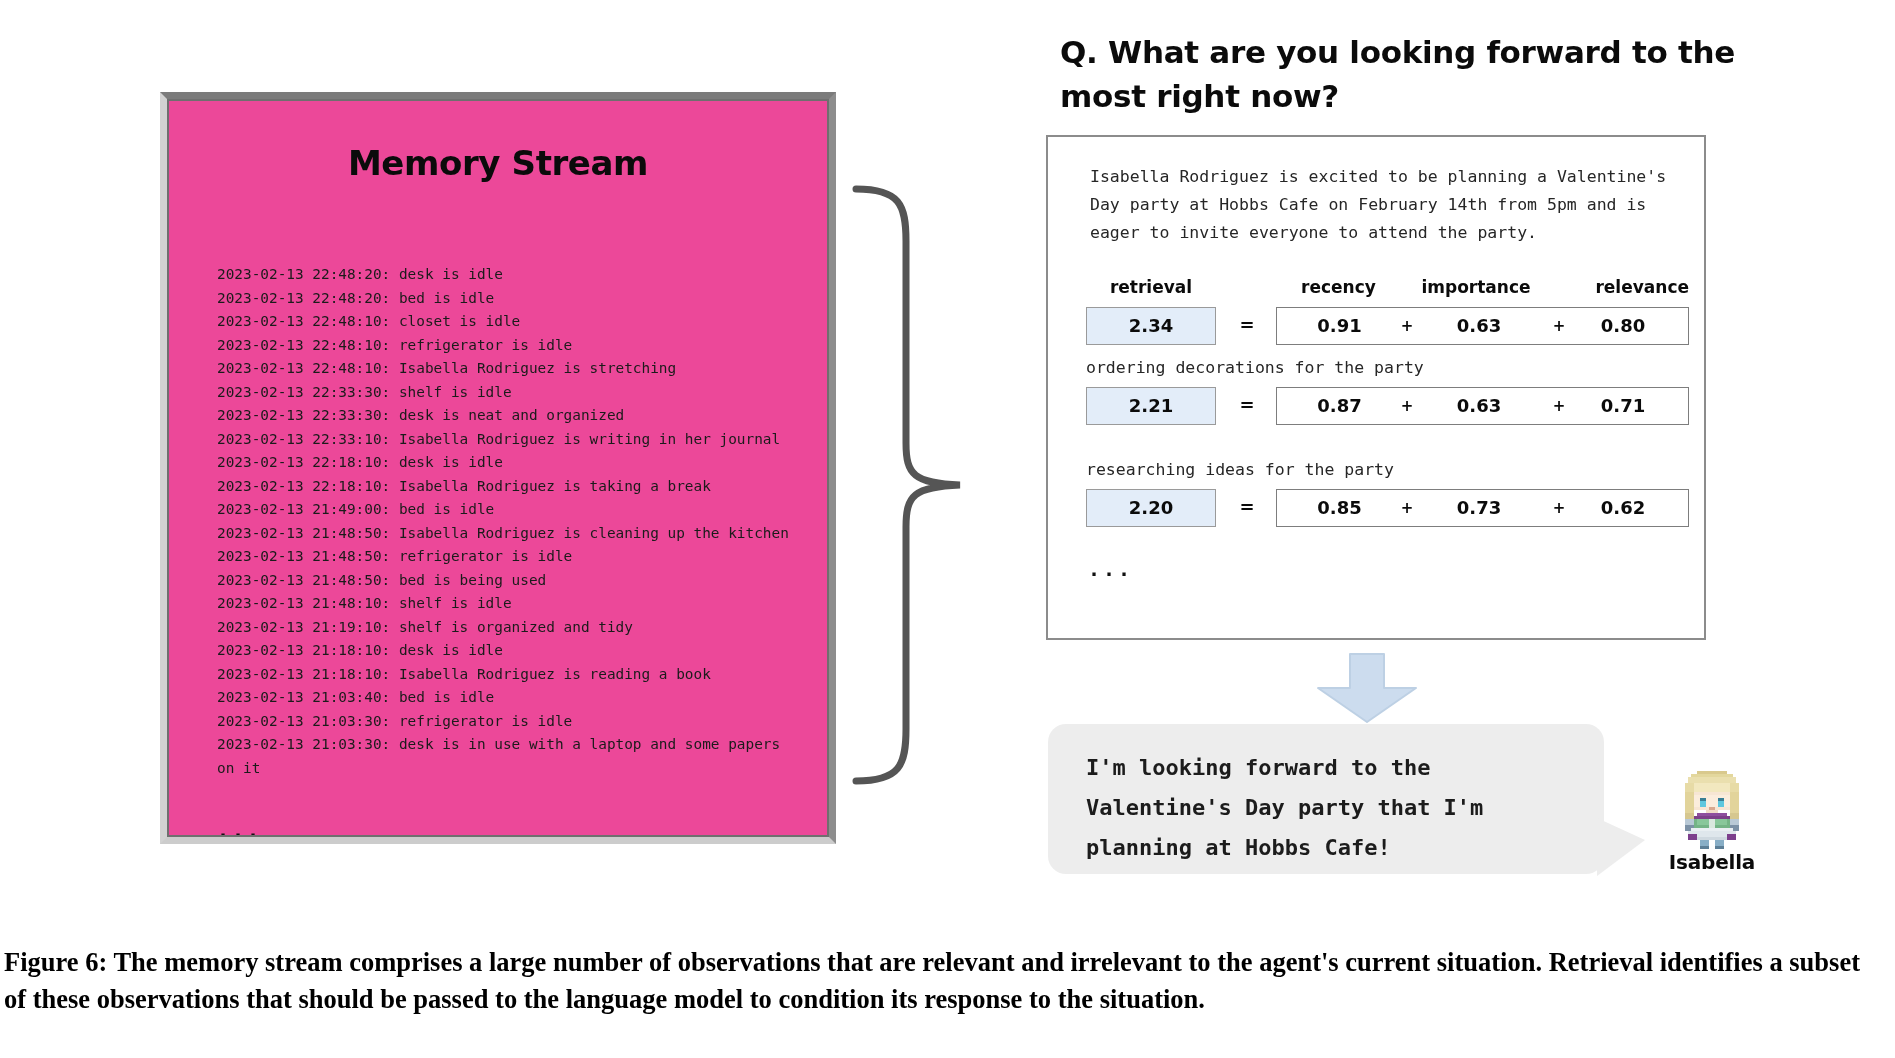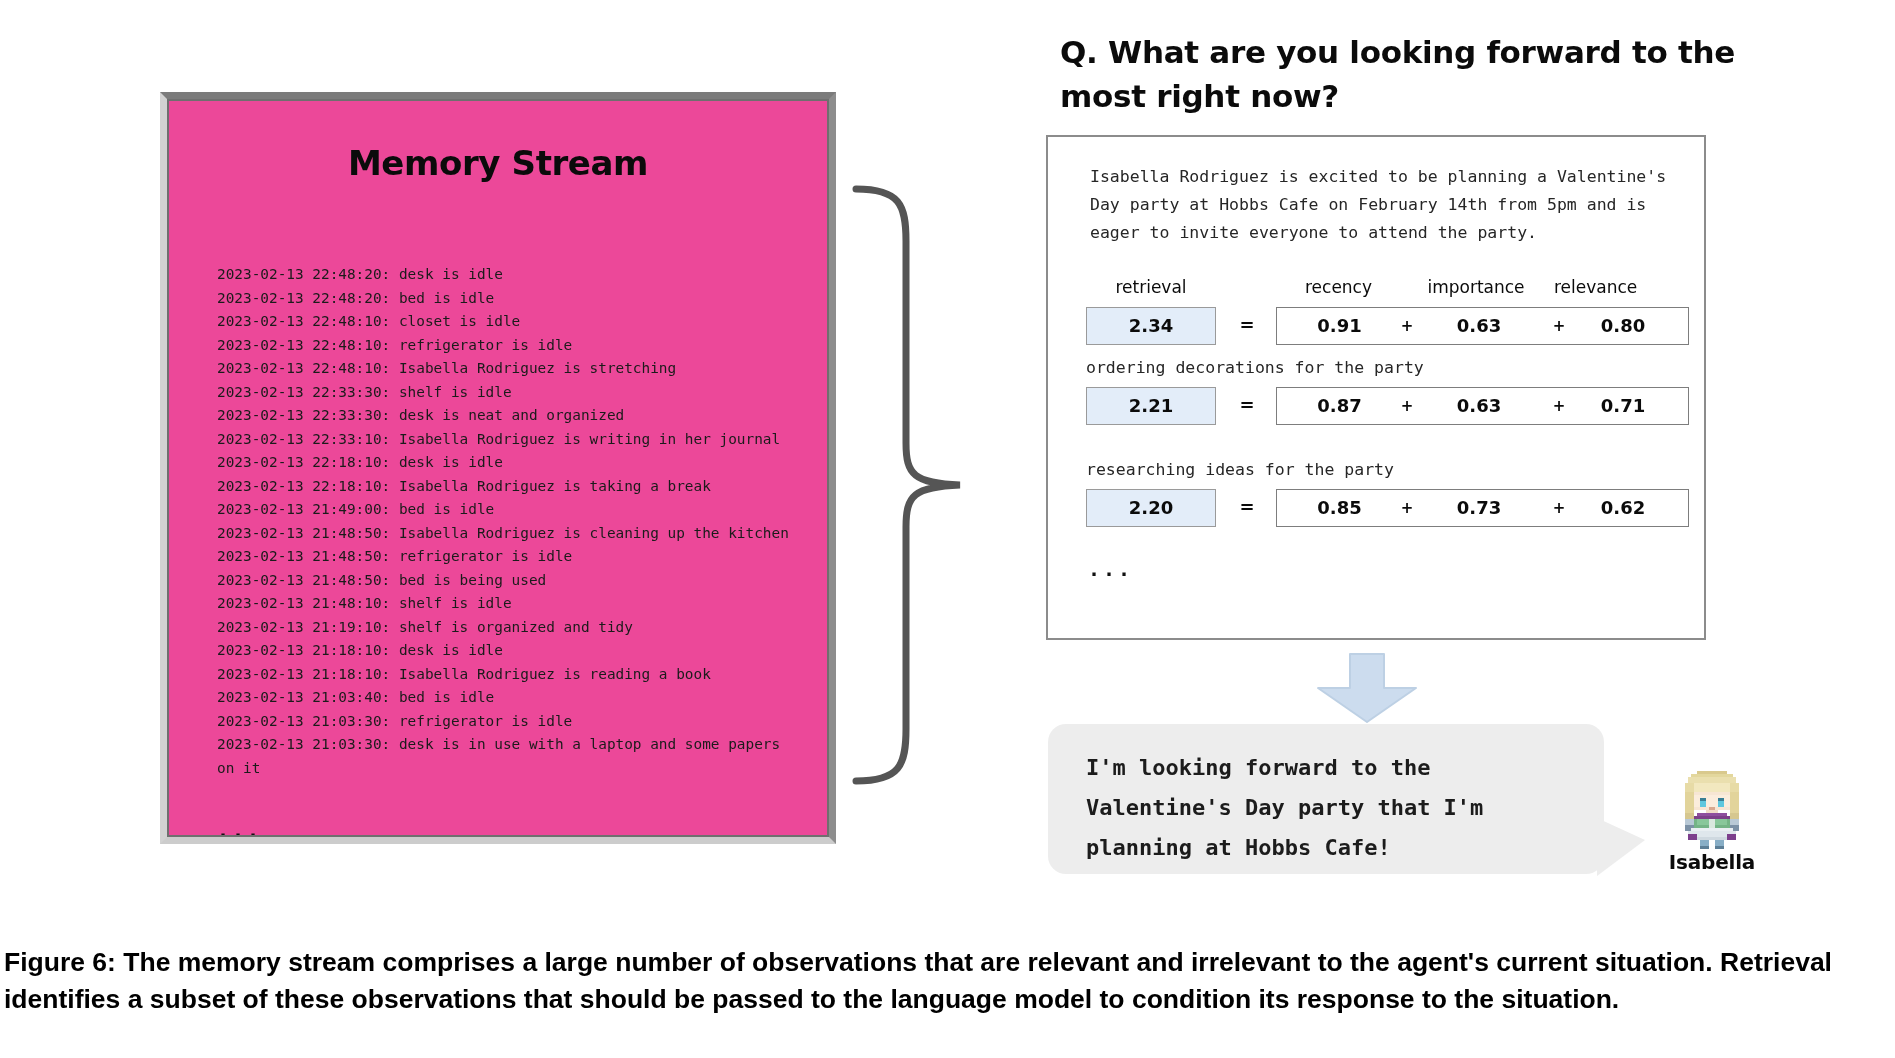--- a/index.html
+++ b/index.html
@@ -122,28 +122,28 @@
 
   .retr-group { position: absolute; left: 38px; width: 600px; }
   .retr-group.g0 { top: 140px; }
   .retr-group.g1 { top: 220px; }
   .retr-group.g2 { top: 322px; }
 
   .col-heads {
     position: relative;
     height: 26px;
     font-family: "DejaVu Sans", sans-serif;
-    font-weight: normal;
+    font-weight: bold;
     font-size: 17px;
     color: #0b0b0b;
   }
   .col-heads .h-retrieval { position: absolute; left: 0; width: 130px; text-align: center; }
   .col-heads .h-recency { position: absolute; left: 190px; width: 125px; text-align: center; }
   .col-heads .h-importance { position: absolute; left: 315px; width: 150px; text-align: center; }
-  .col-heads .h-relevance { position: absolute; left: 468px; width: 135px; text-align: left; }
+  .col-heads .h-relevance { position: absolute; left: 468px; width: 135px; text-align: right; }
 
   .obs-label {
     font-family: "DejaVu Sans Mono", monospace;
     font-size: 16.5px;
     color: #262626;
     height: 26px;
     line-height: 22px;
   }
 
   .score-row { position: relative; height: 42px; margin-top: 4px; }
@@ -225,21 +225,21 @@
     margin-top: -2px;
     letter-spacing: -0.2px;
   }
 
   
   .caption {
     position: absolute;
     left: 4px;
     top: 944px;
     width: 1884px;
-    font-family: Liberation Sans, sans-serif;
+    font-family: Liberation Serif, serif;
     font-weight: bold;
     font-size: 26.5px;
     line-height: 37px;
     color: #000;
     text-align: left;
   }
 </style>
 </head>
 <body>
 

